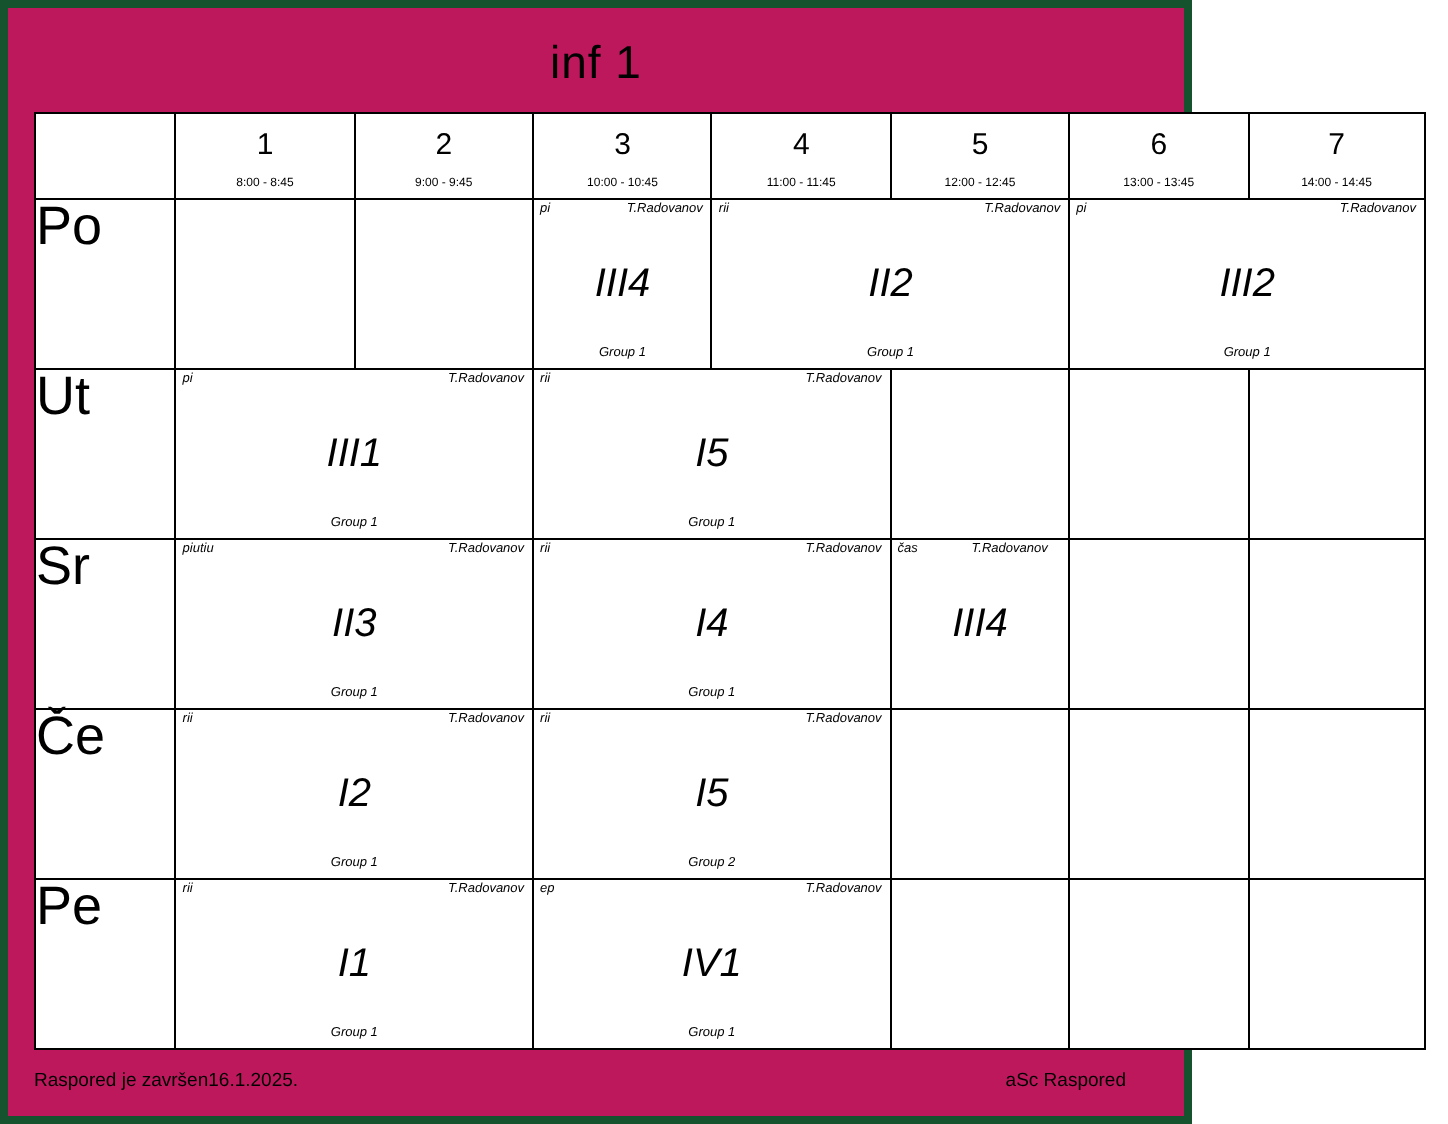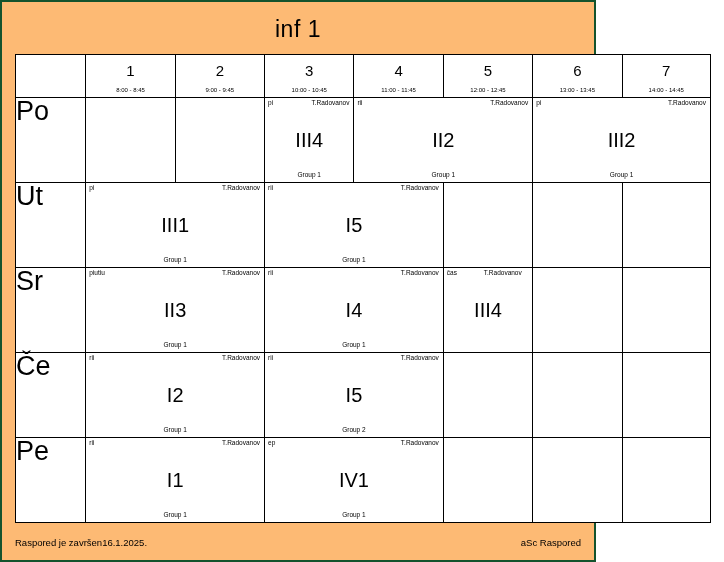--- a/index.html
+++ b/index.html
@@ -12,22 +12,22 @@
     height: 562px;
     font-family: "Liberation Sans", sans-serif;
     color: #000000;
     overflow: hidden;
   }
   #page {
     position: relative;
     width: 596px;
     height: 562px;
     box-sizing: border-box;
-    border: 2px solid #14532d;
-    background: #fdba74;
+    border: 4px solid #14532d;
+    background: #be185d;
   }
   #title {
     text-align: center;
     font-size: 23px;
     letter-spacing: 0.5px;
     margin-top: 16px;
     margin-bottom: 13px;
     line-height: 1;
   }
   #grid-wrap {
@@ -75,20 +75,21 @@
     vertical-align: middle;
     font-size: 27px;
     line-height: 1;
   }
   .lesson {
     position: relative;
   }
   .lesson-inner {
     position: relative;
     height: 84px;
+    font-style: italic;
   }
   .l-subject {
     position: absolute;
     top: 2px;
     left: 3px;
     font-size: 6.5px;
     line-height: 1;
     white-space: nowrap;
   }
   .l-teacher {
@@ -122,21 +123,21 @@
     right: 0;
     text-align: center;
     font-size: 6.5px;
     line-height: 1;
   }
   .empty-cell { height: 84px; }
   
   #footer {
     position: absolute;
     left: 13px;
-    right: 13px;
+    right: 29px;
     bottom: 11px;
     height: 12px;
     font-size: 9.5px;
     line-height: 12px;
   }
   #footer .f-left {
     position: absolute;
     left: 0;
     top: 0;
   }

